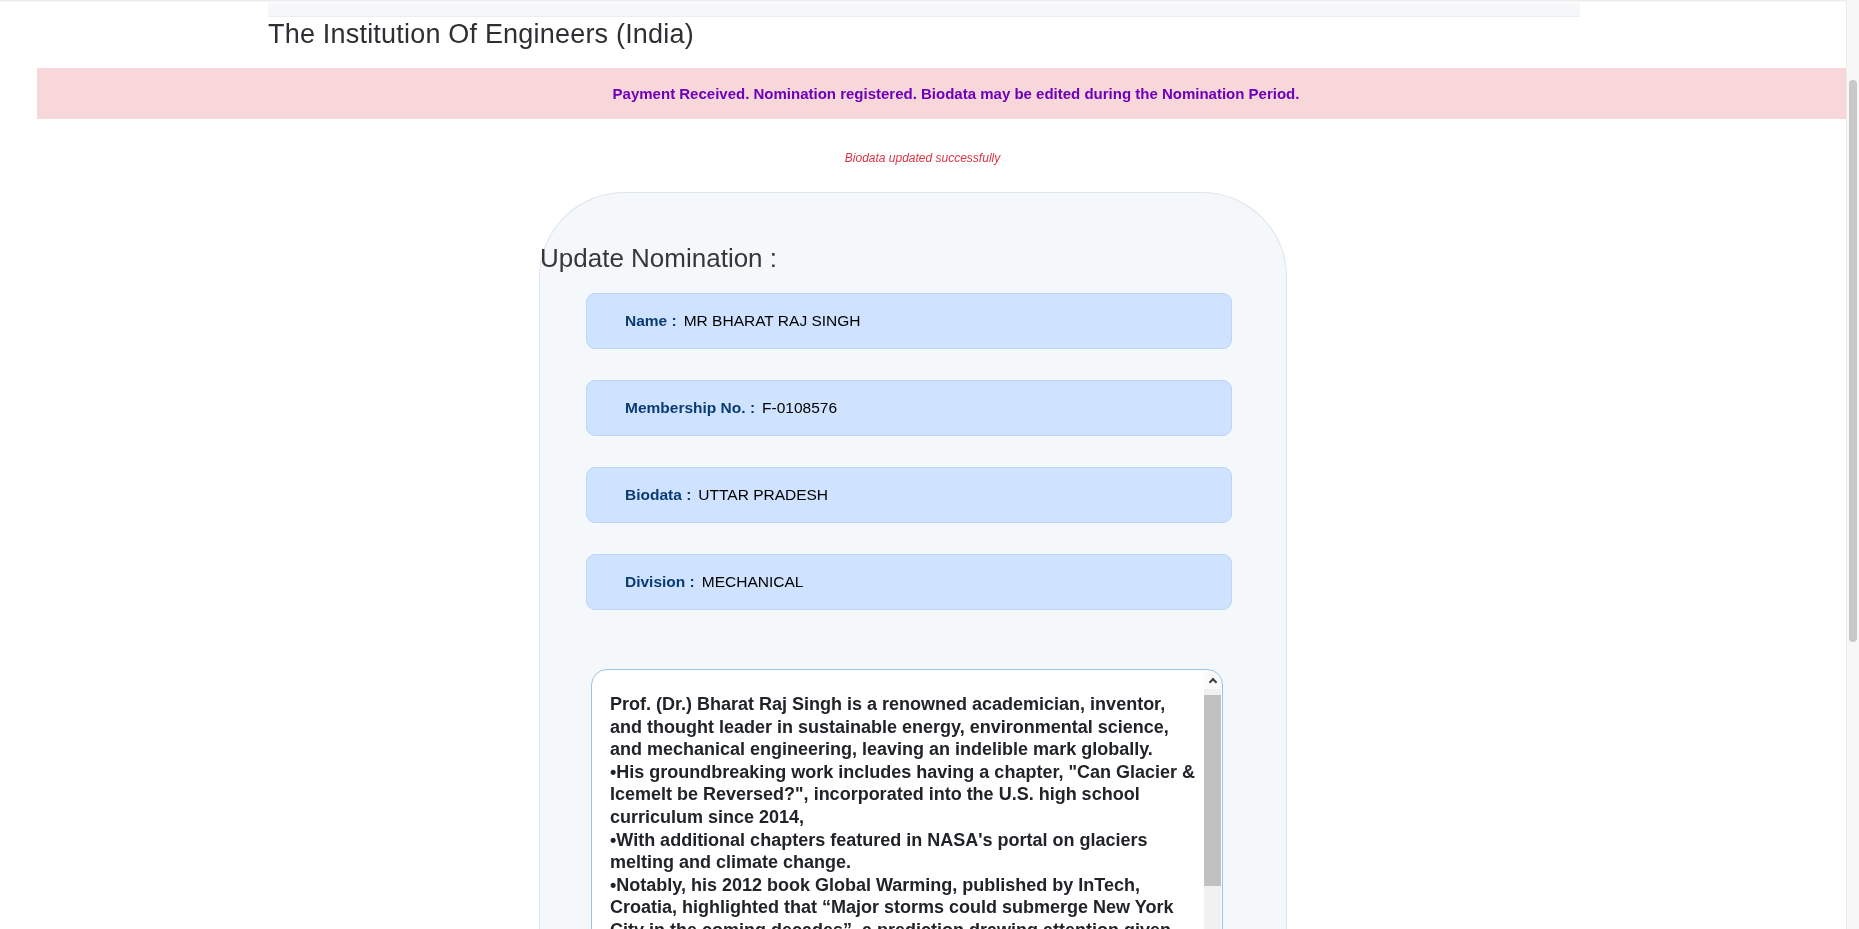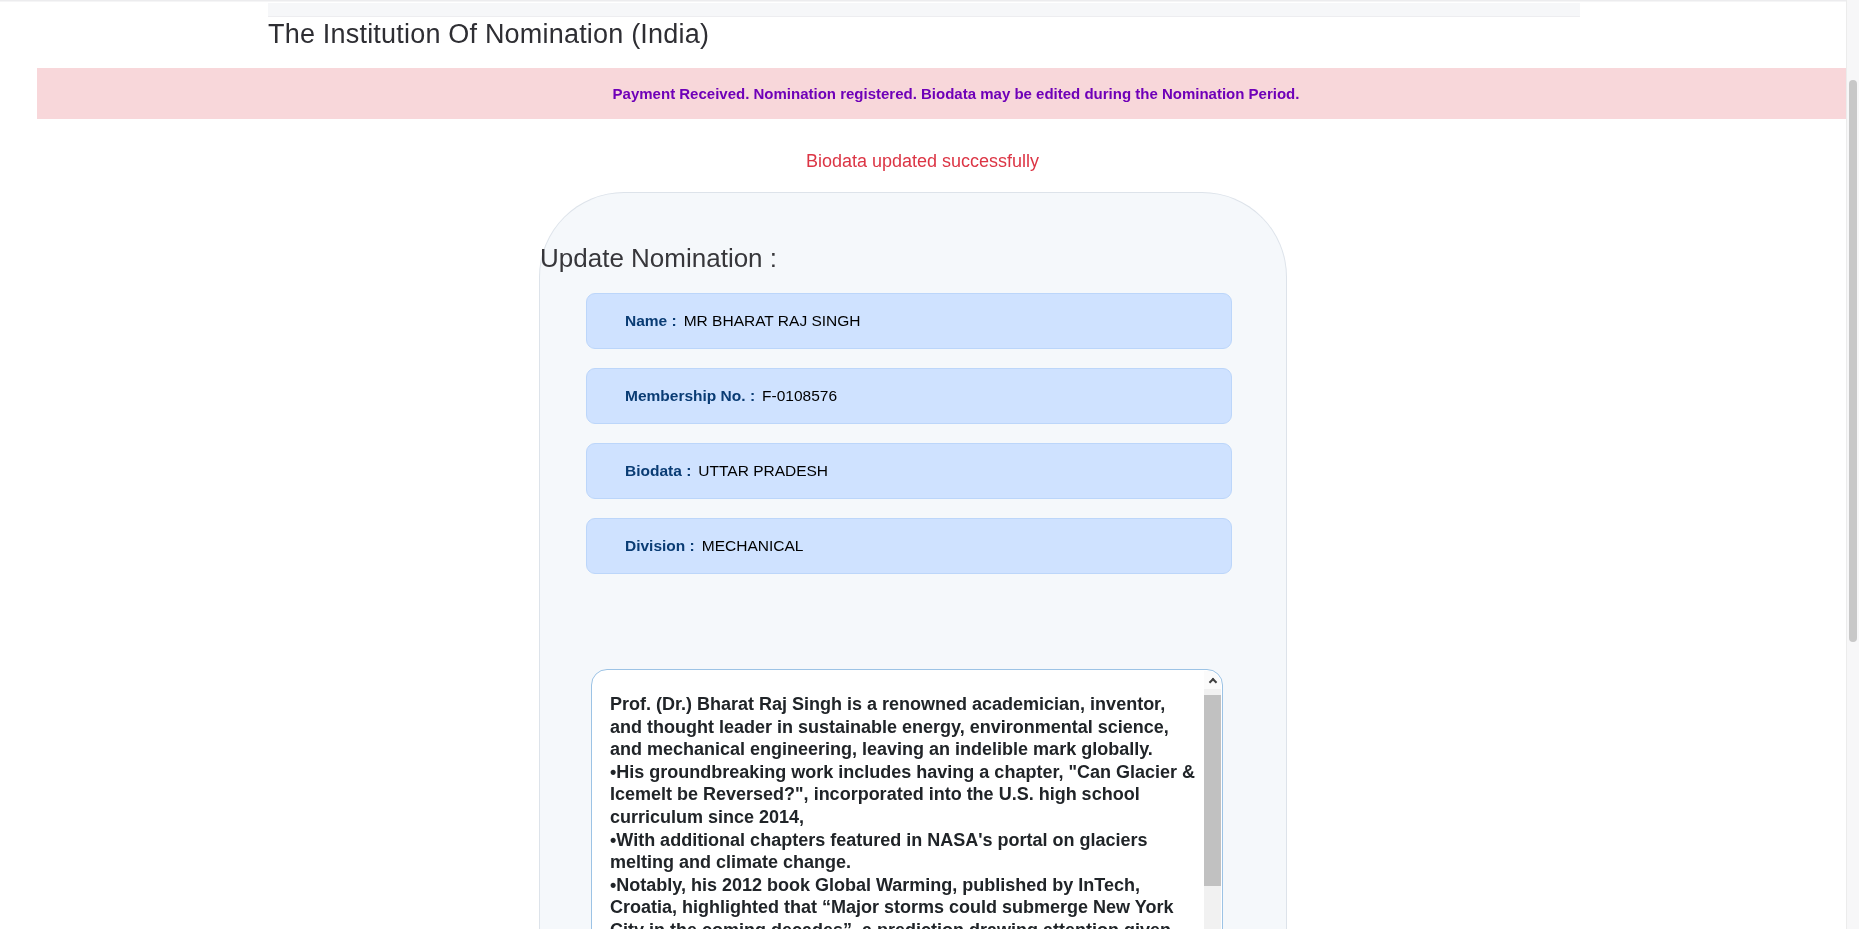--- a/index.html
+++ b/index.html
@@ -25,36 +25,36 @@
   .alert-banner {
     position:absolute; left:7px; top:68px; width:1838px; height:51px;
     background:#f8d7da; border-radius:0;
     display:flex; align-items:center; justify-content:center;
     font-size:15px; font-weight:bold; color:#6f00b8;margin-left:30px;
   }
 
   
   .status-message {
     position:absolute; left:0; top:151px; width:1845px;
-    text-align:center; font-size:18px; color:#dc3545;
+    text-align:center; font-size:12px; color:#dc3545;font-style:italic;
   }
 
   
   .nomination-card {
     position:absolute; left:539px; top:192px; width:748px; height:790px;
     background:#f5f8fb;
     border:1px solid #dde3ea; border-bottom:none;
     border-radius:85px 85px 0 0;
   }
   .card-heading {
     padding-top:50px; text-align:left;
     font-size:26px; font-weight:400; color:#37373b;
   }
 
-  .fields { position:absolute; left:46px; top:100px; width:656px; display:flex; flex-direction:column; gap:19px; }
+  .fields { position:absolute; left:46px; top:100px; width:656px; display:flex; flex-direction:column; gap:31px; }
   .field-row {
     height:56px; width:646px;
     background:#cfe2ff; border:1px solid #bcd6fa; border-radius:9px;
     display:flex; align-items:center; padding-left:38px;
     font-size:15.5px;
   }
   .field-label { font-weight:bold; color:#0a3c74; margin-right:7px; white-space:nowrap; }
   .field-value { color:#000000; white-space:nowrap; }
 
   
@@ -96,21 +96,21 @@
     position:absolute; left:2px; top:80px; width:8px; height:562px;
     background:#c8c8c8; border-radius:5px;
   }
 </style>
 </head>
 <body>
 
 <div class="top-line"></div>
 <div class="banner-remnant"></div>
 
-<h1 class="page-title">The Institution Of Nomination (India)</h1>
+<h1 class="page-title">The Institution Of Engineers (India)</h1>
 
 <div class="alert-banner">
   <span>Payment Received. Nomination registered. Biodata may be edited during the Nomination Period.</span>
 </div>
 
 <div class="status-message">Biodata updated successfully</div>
 
 <div class="nomination-card">
   <div class="card-heading">Update Nomination :</div>
 

